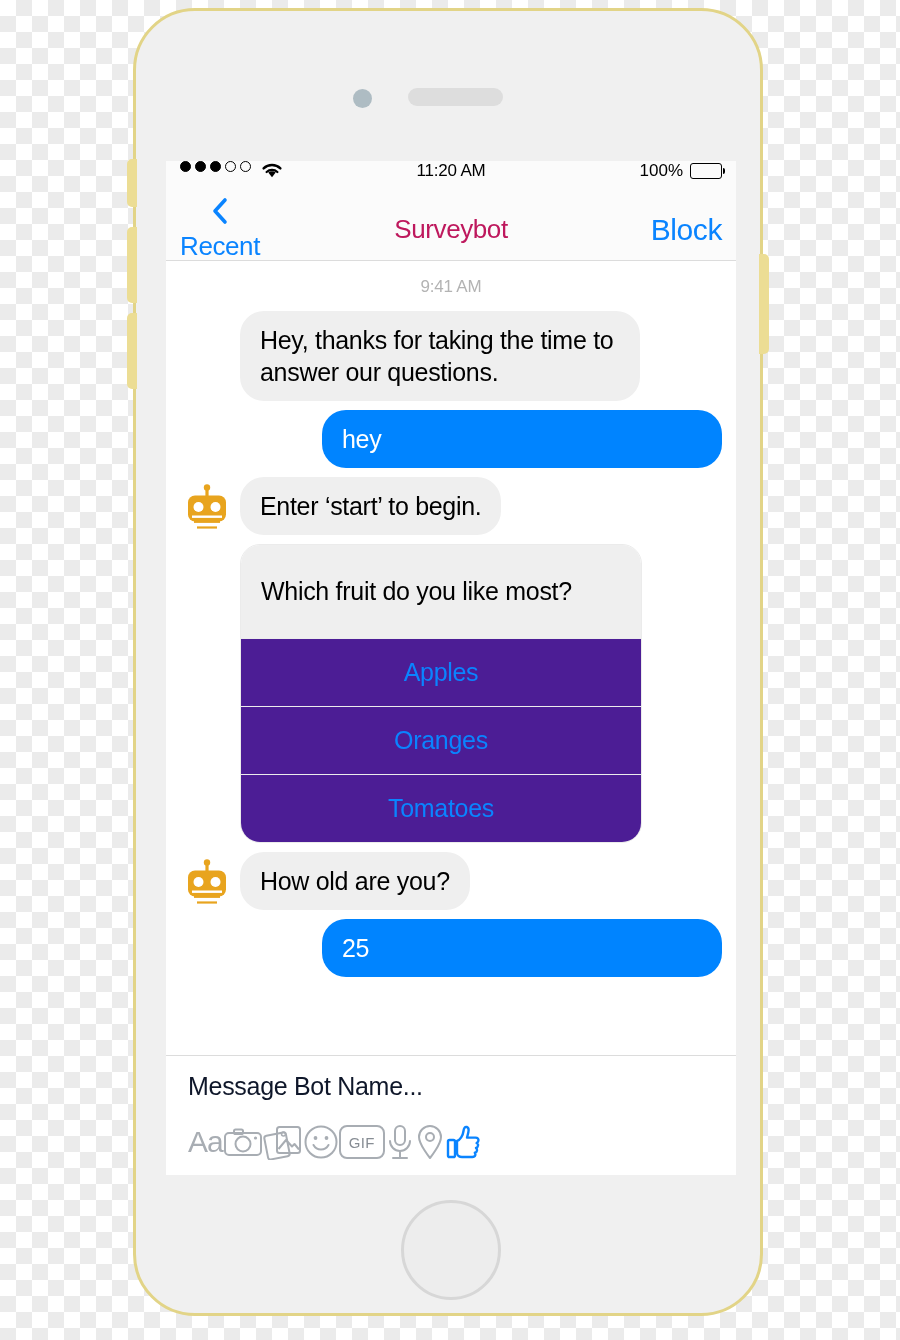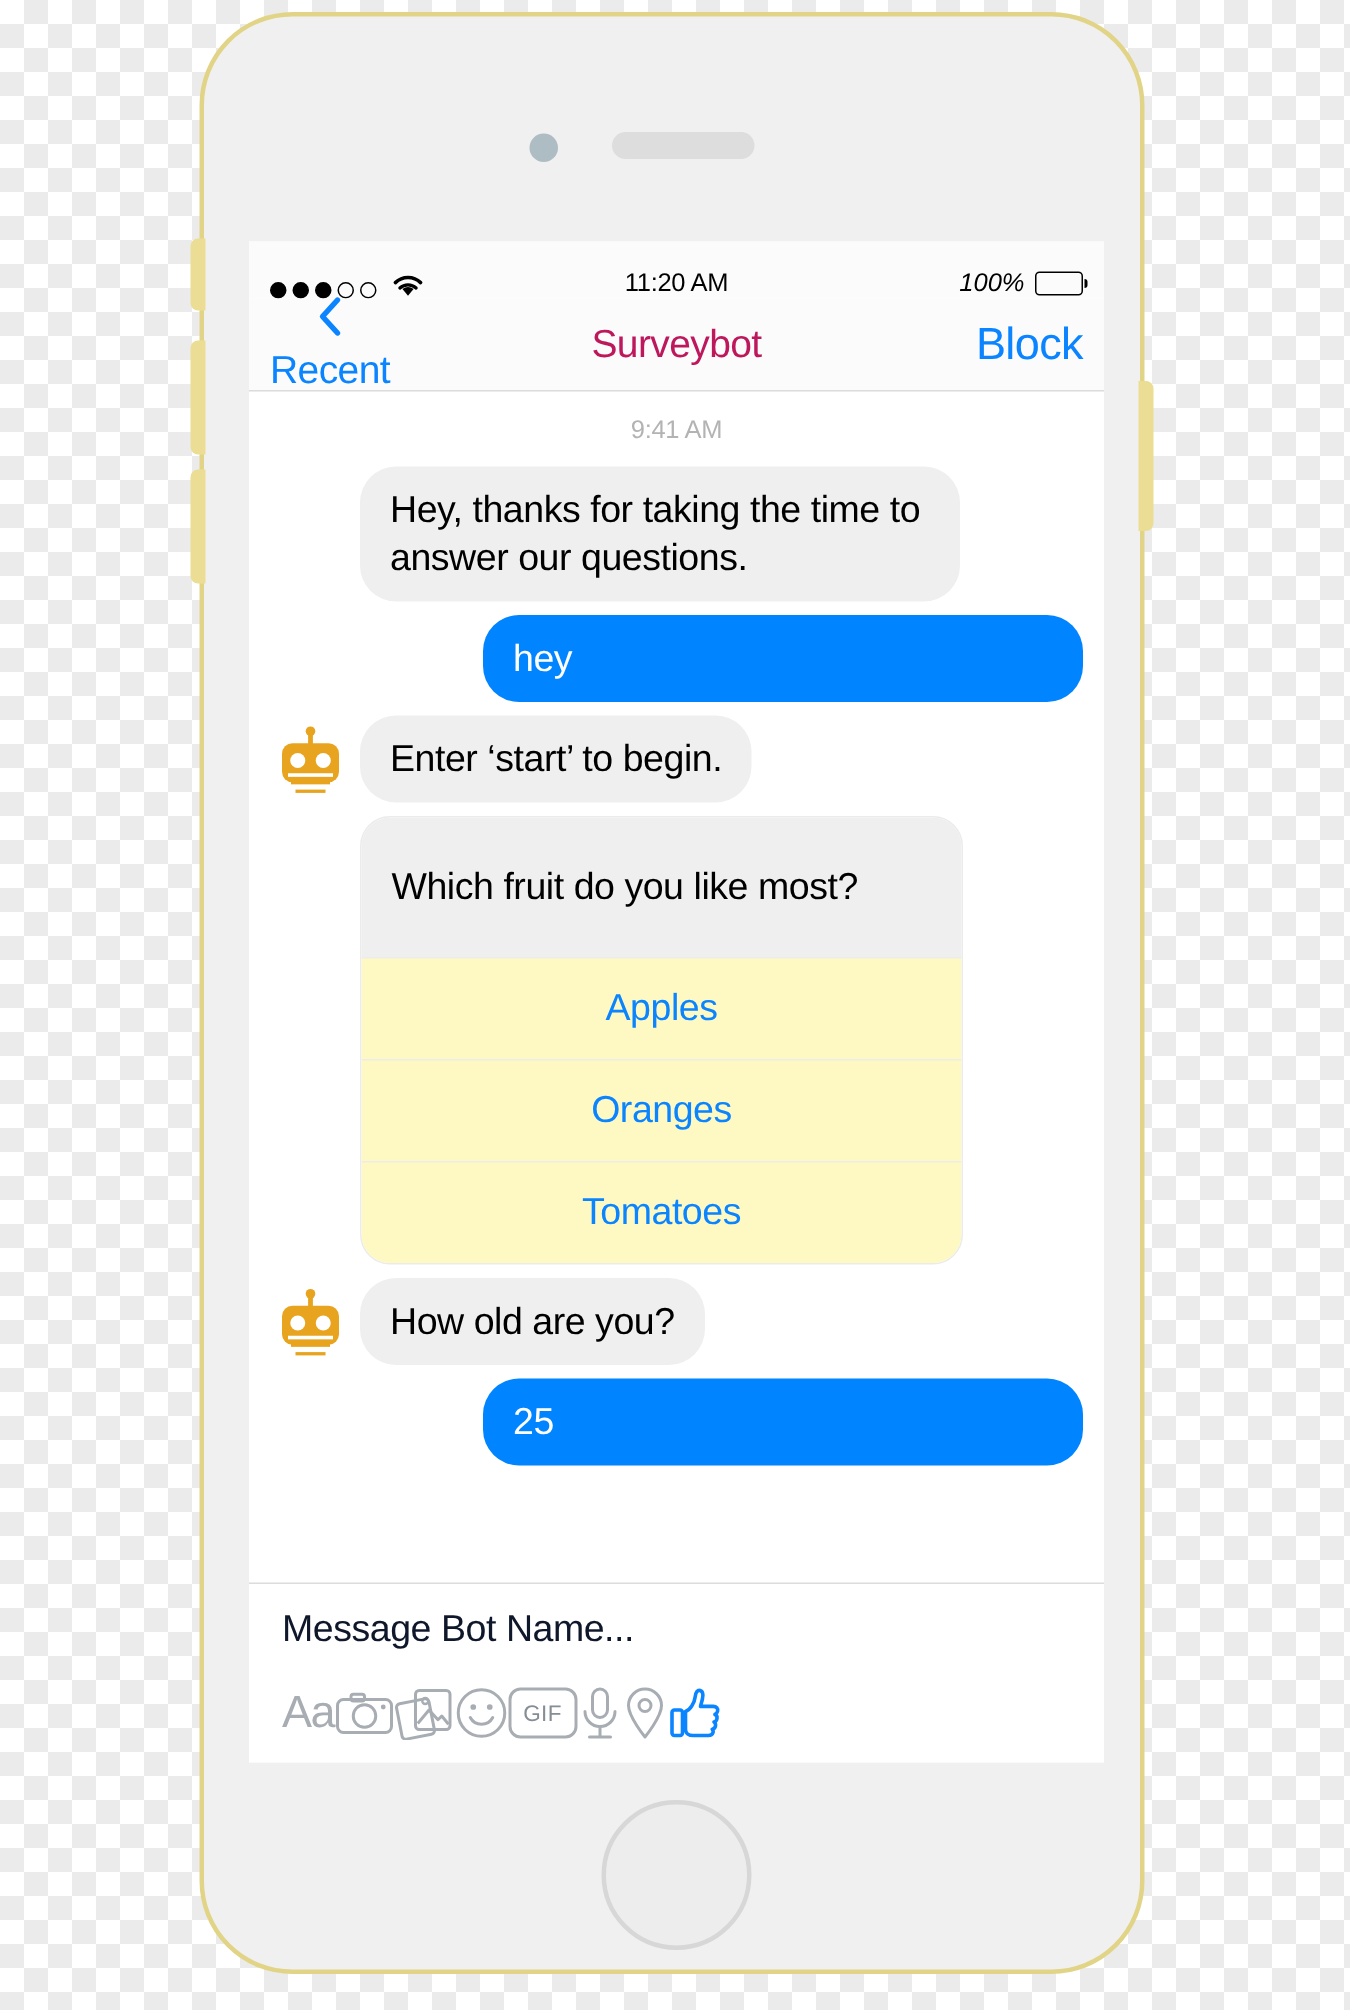--- a/index.html
+++ b/index.html
@@ -87,41 +87,41 @@
     overflow: hidden;
     display: flex;
     flex-direction: column;
   }
 
   
   #status-bar {
     height: 38px;
     background: #fbfbfb;
     display: flex;
-    align-items: flex-end;
+    align-items: flex-start;
     padding: 0 14px;
     box-sizing: border-box;
     font-size: 17px;
     color: #000;
     position: relative;
   }
   #signal-dots { display: flex; align-items: center; gap: 4px; }
   .dot {
     width: 11px; height: 11px; border-radius: 50%;
     border: 1.6px solid #000; box-sizing: border-box;
   }
   .dot.filled { background: #000; }
   #wifi-icon { margin-left: 9px; display: flex; align-items: center; }
   #status-time {
     position: absolute; left: 0; right: 0; text-align: center;
     font-size: 17px; letter-spacing: -0.2px;
   }
   #status-right {
     margin-left: auto; display: flex; align-items: center; gap: 7px;
-    font-size: 17px; position: relative; z-index: 2; font-style: italic;
+    font-size: 17px; position: relative; z-index: 2;
   }
   #battery-icon {
     width: 32px; height: 16px; border: 1.8px solid #000;
     border-radius: 3px; box-sizing: border-box; padding: 1.5px;
     position: relative;
   }
   #battery-icon::after {
     content: ""; position: absolute; right: -4px; top: 4px;
     width: 2.5px; height: 6px; background: #000; border-radius: 0 2px 2px 0;
   }
@@ -215,21 +215,21 @@
     color: #000;
     letter-spacing: -0.3px;
   }
   .qr-option {
     padding: 19px 10px;
     text-align: center;
     color: #0a84ff;
     font-size: 25px;
     letter-spacing: -0.3px;
     border-top: 1px solid #ececec;
-    background: #fef9c3;
+    background: #4c1d95;
   }
   .qr-option:first-of-type { border-top: none; }
 
   
   #composer {
     border-top: 1px solid #dcdcdc;
     background: #ffffff;
     padding: 16px 22px 14px 22px;
     box-sizing: border-box;
   }

